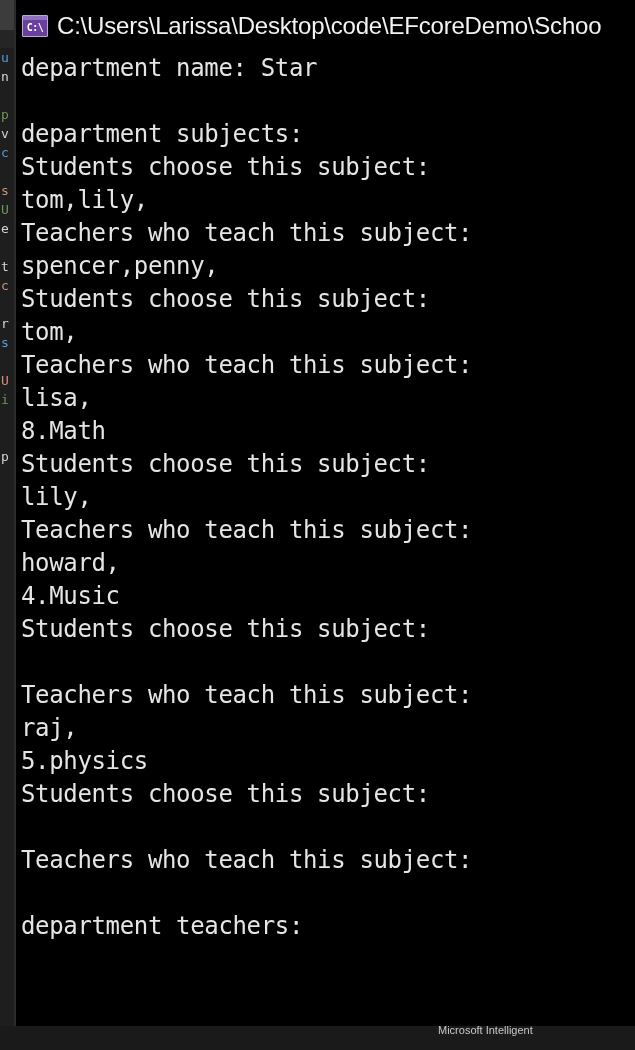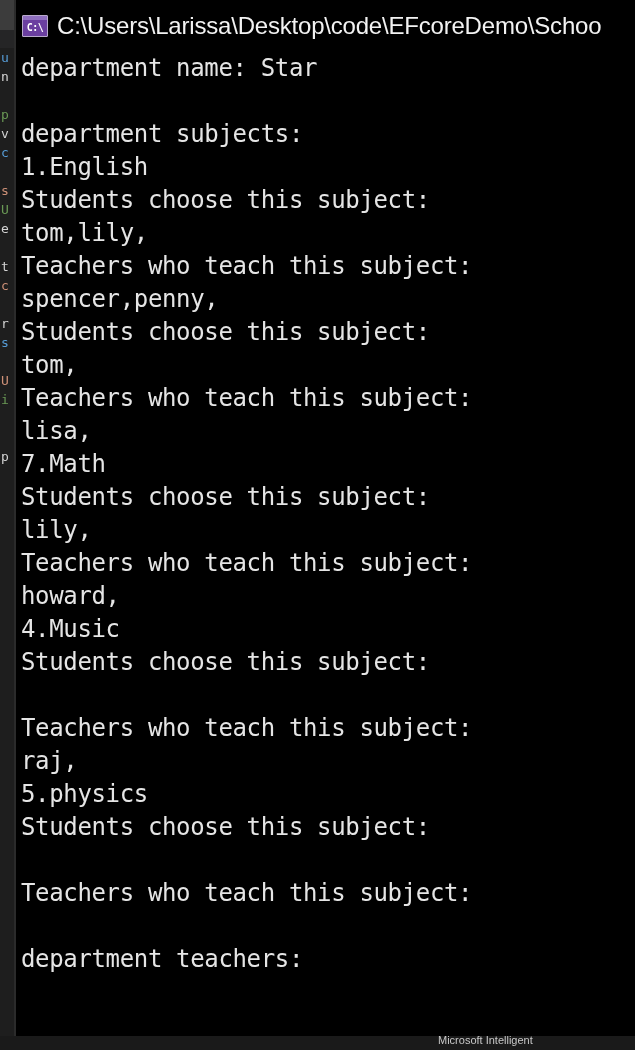--- a/index.html
+++ b/index.html
@@ -143,21 +143,21 @@
     white-space: pre;
     letter-spacing: -0.35px;
   }
 
   
   .taskbar {
     position: absolute;
     left: 0;
     bottom: 0;
     width: 635px;
-    height: 14px;
+    height: 24px;
     background: #1a1a1a;
     overflow: hidden;
   }
   .taskbar-label {
     position: absolute;
     left: 438px;
     top: -2px;
     color: #c8c8c8;
     font-family: "Liberation Sans", sans-serif;
     font-size: 11px;
@@ -183,30 +183,29 @@
         <div class="icon-topbar"></div>
         <div class="icon-text">C:\</div>
       </div>
       <div class="title-text">C:\Users\Larissa\Desktop\code\EFcoreDemo\Schoo</div>
     </div>
 
     <div class="console-body">
         <div class="console-line">department name: Star</div>
         <div class="console-line">&nbsp;</div>
         <div class="console-line">department subjects:</div>
-        <div class="console-line">1.English</div>
         <div class="console-line">Students choose this subject:</div>
         <div class="console-line">tom,lily,</div>
         <div class="console-line">Teachers who teach this subject:</div>
         <div class="console-line">spencer,penny,</div>
         <div class="console-line">Students choose this subject:</div>
         <div class="console-line">tom,</div>
         <div class="console-line">Teachers who teach this subject:</div>
         <div class="console-line">lisa,</div>
-        <div class="console-line">7.Math</div>
+        <div class="console-line">8.Math</div>
         <div class="console-line">Students choose this subject:</div>
         <div class="console-line">lily,</div>
         <div class="console-line">Teachers who teach this subject:</div>
         <div class="console-line">howard,</div>
         <div class="console-line">4.Music</div>
         <div class="console-line">Students choose this subject:</div>
         <div class="console-line">&nbsp;</div>
         <div class="console-line">Teachers who teach this subject:</div>
         <div class="console-line">raj,</div>
         <div class="console-line">5.physics</div>

